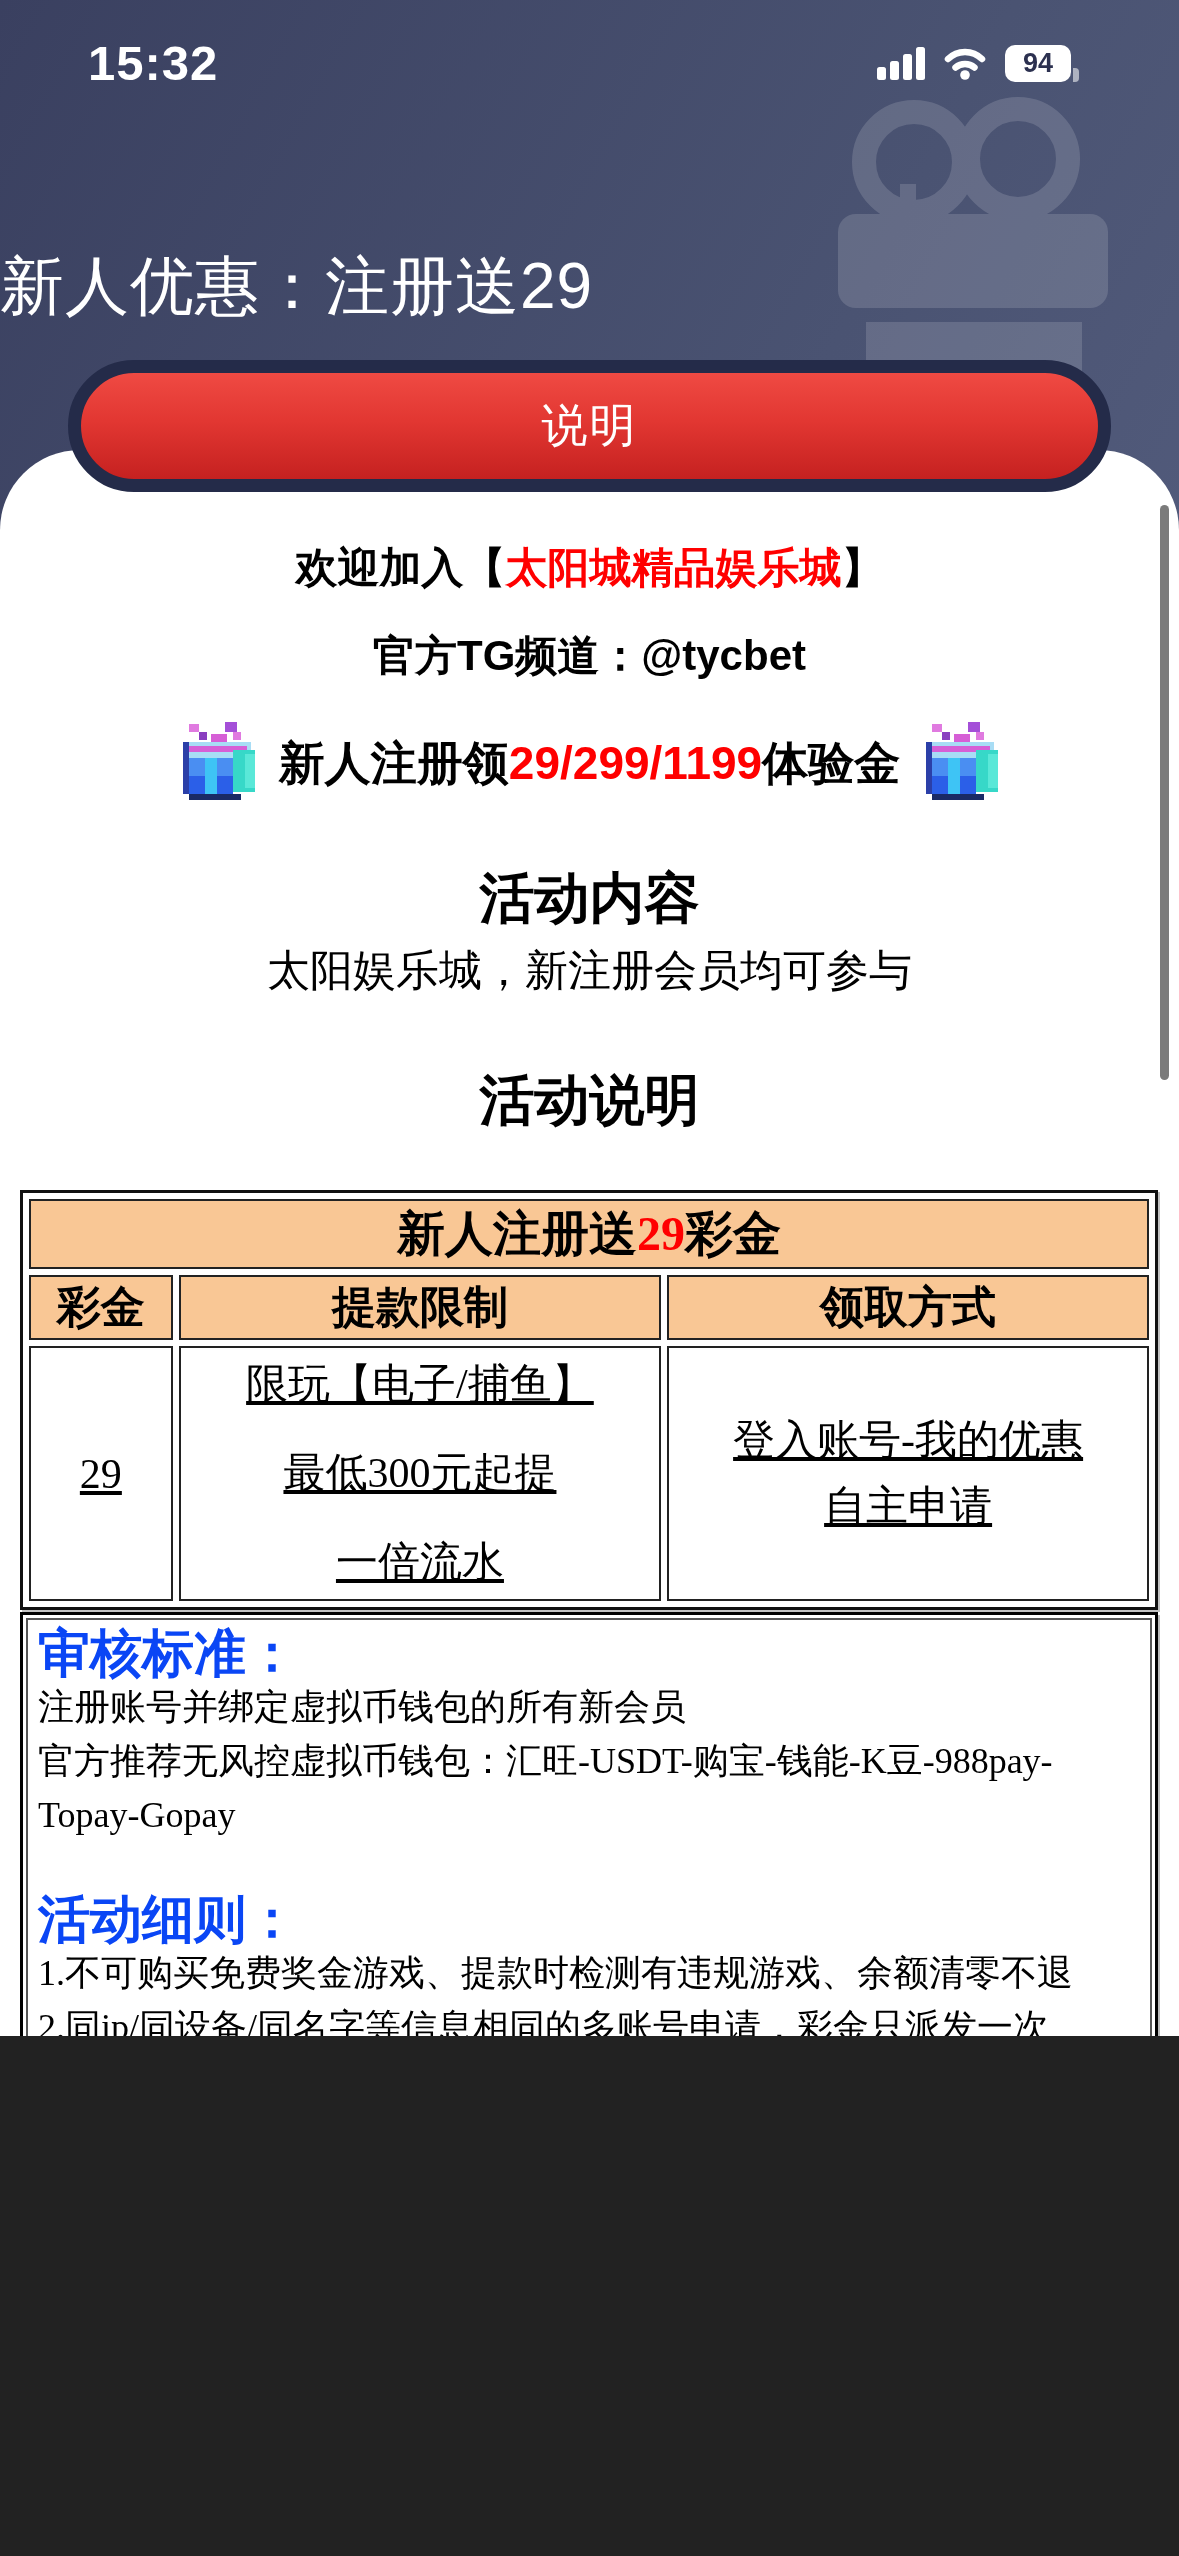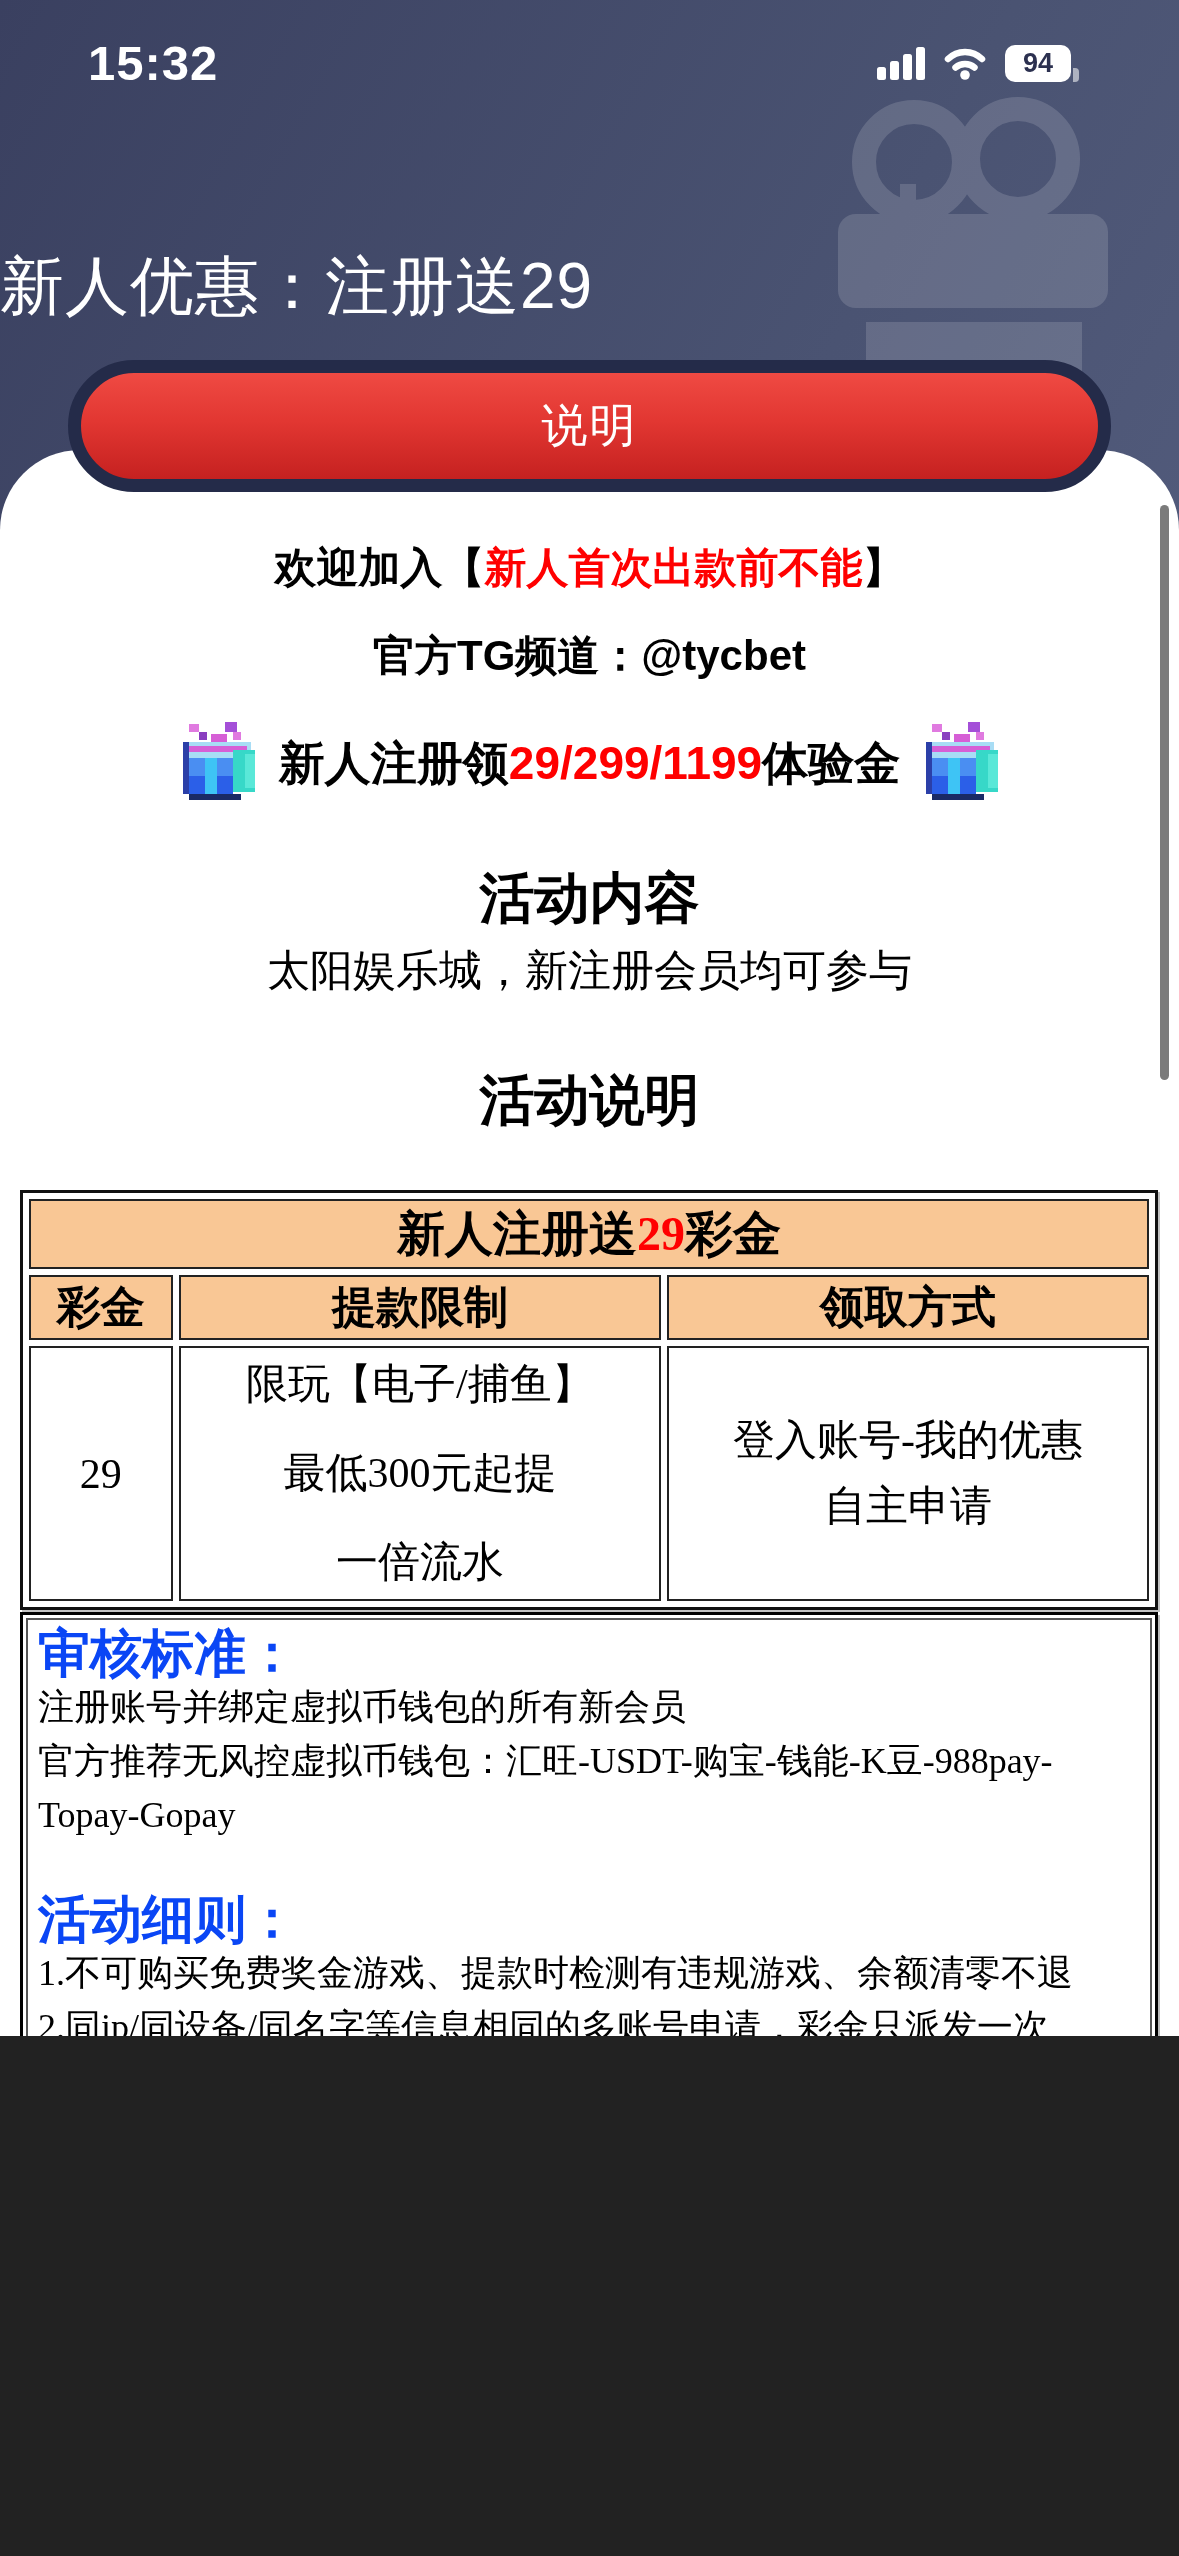--- a/index.html
+++ b/index.html
@@ -54,21 +54,21 @@
   .bonus-table { position:absolute; left:20px; top:1190px; width:1138px; z-index:2;
     border:3px solid #111; border-spacing:6px; border-collapse:separate;
     background:#fff; box-shadow:2px 2px 0 rgba(120,120,120,.45);
     font-family:"Liberation Serif","DejaVu Serif",serif; }
   .bonus-table td { border:2px solid #222; text-align:center; vertical-align:middle; }
   .t-title td { background:#f9c795; height:62px; font-size:48px; font-weight:700;
     font-family:"Liberation Sans","DejaVu Sans",sans-serif; }
   .t-title .red { font-family:"Liberation Serif","DejaVu Serif",serif; }
   .t-head td { background:#f9c795; height:58px; font-size:44px; font-weight:700;
     font-family:"Liberation Sans","DejaVu Sans",sans-serif; }
-  .t-row td { background:#fff; height:255px; font-size:42px; color:#000; }
+  .t-row td { background:#fff; height:255px; font-size:42px; color:#000;text-decoration:underline; }
   .cell-multiline { white-space:pre-line; line-height:1.06; }
   .cell-two-line  { white-space:pre-line; line-height:1.55; }
   
   .rules-outer { position:absolute; left:20px; top:1612px; width:1138px; height:712px; z-index:2;
     border:3px solid #000; padding:3px; background:#fff;
     box-shadow:2px 3px 0 rgba(120,120,120,.5); }
   .rules-inner { width:100%; height:100%; border:2px solid #555; padding:6px 6px 0 10px;
     font-family:"Liberation Serif","DejaVu Serif",serif; font-size:36px;
     line-height:54px; color:#000; overflow:hidden; }
   .rules-heading { color:#0a46f5; font-weight:700; font-size:52px;
@@ -132,21 +132,21 @@
 
   <div class="page-title">新人优惠：注册送29</div>
 
   <div class="panel"></div>
 
   <div class="explain-button">
     <span>说明</span>
   </div>
 
   <div class="center-line welcome-1" style="position:absolute; z-index:2;">
-    <span>欢迎加入【</span><span class="red">新人首次出款前不能</span><span>】</span>
+    <span>欢迎加入【</span><span class="red">太阳城精品娱乐城</span><span>】</span>
   </div>
   <div class="center-line welcome-2" style="position:absolute; z-index:2;">官方TG频道：@tycbet</div>
 
   <div class="center-line promo-row" style="position:absolute; z-index:2;">
     <svg class="pixel-gift" width="94" height="84" viewBox="0 0 47 42" shape-rendering="crispEdges">
       <rect x="9" y="1" width="5" height="4" fill="#e07ae0"></rect>
       <rect x="27" y="0" width="6" height="5" fill="#a44fd8"></rect>
       <rect x="14" y="5" width="4" height="4" fill="#8a3fc0"></rect>
       <rect x="31" y="5" width="4" height="4" fill="#e07ae0"></rect>
       <rect x="20" y="6" width="8" height="4" fill="#d65fd6"></rect>

